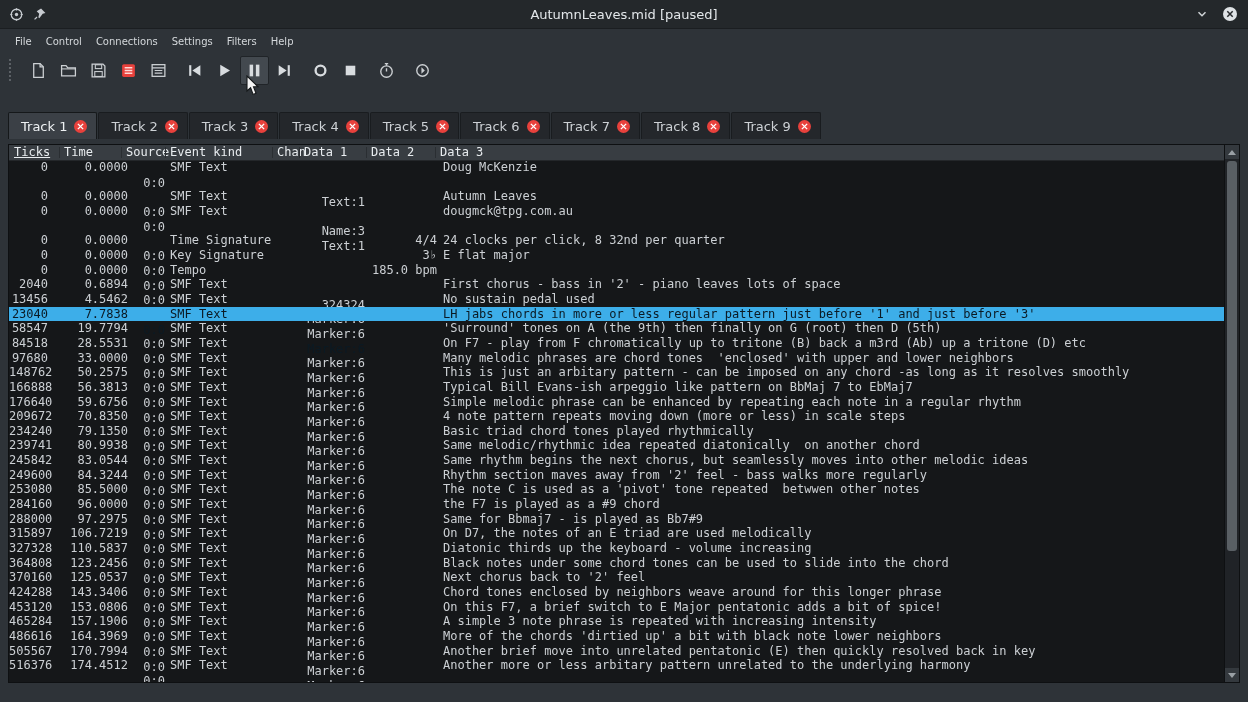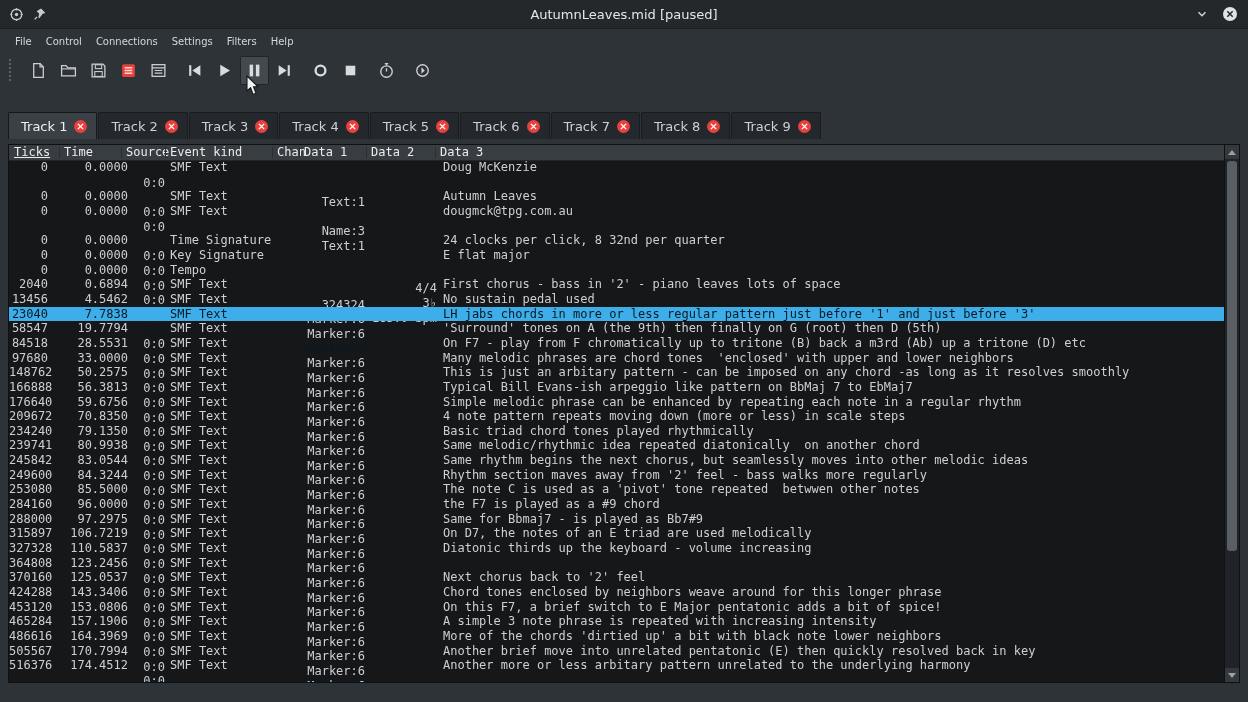--- a/index.html
+++ b/index.html
@@ -42,21 +42,21 @@
   .hsep{position:absolute;top:2px;bottom:2px;width:1px;background:#2a2e32;}
   .tbody{position:absolute;top:15px;left:0;right:14px;bottom:0;overflow:hidden;}
   .trow{position:relative;height:14.66px;white-space:pre;color:#ccd0d4;}
   .trow.selected{background:#3daee9;color:#0b1a24;}
   .cell{position:absolute;top:0;line-height:14.6px;font-size:12px;white-space:pre;}
   .c0{left:0;width:39px;text-align:right;}
   .c1{left:56px;width:63px;text-align:right;}
   .c2{left:106px;width:50px;text-align:right;margin-top:16px;}
   .c3{left:161px;width:102px;}
   .c5{left:267px;width:89px;text-align:right;margin-top:35px;}
-  .c6{left:360px;width:68px;text-align:right;margin-top:48px;}
+  .c6{left:360px;width:68px;text-align:right;}
   .c7{left:434px;right:0;}
   
   .scrollbar{position:absolute;top:0;right:0;bottom:0;width:14px;background:#202327;border-left:1px solid #0e1012;}
   .sb-btn{position:absolute;left:0;right:0;height:14px;background:#34393e;display:flex;align-items:center;justify-content:center;}
   .sb-btn.up{top:0;}
   .sb-btn.down{bottom:0;}
   .arrow-up{width:0;height:0;border-left:4px solid transparent;border-right:4px solid transparent;border-bottom:5px solid #9aa0a5;}
   .arrow-down{width:0;height:0;border-left:4px solid transparent;border-right:4px solid transparent;border-top:5px solid #9aa0a5;}
   .sb-thumb{position:absolute;left:2px;right:2px;top:16px;height:390px;background:#595f64;border-radius:3px;}
   
@@ -307,21 +307,21 @@
         <div class="trow"><span class="cell c0">209672</span><span class="cell c1">70.8350</span><span class="cell c2">0:0</span><span class="cell c3">SMF Text</span><span class="cell c5">Marker:6</span><span class="cell c7">4 note pattern repeats moving down (more or less) in scale steps</span></div>
         <div class="trow"><span class="cell c0">234240</span><span class="cell c1">79.1350</span><span class="cell c2">0:0</span><span class="cell c3">SMF Text</span><span class="cell c5">Marker:6</span><span class="cell c7">Basic triad chord tones played rhythmically</span></div>
         <div class="trow"><span class="cell c0">239741</span><span class="cell c1">80.9938</span><span class="cell c2">0:0</span><span class="cell c3">SMF Text</span><span class="cell c5">Marker:6</span><span class="cell c7">Same melodic/rhythmic idea repeated diatonically  on another chord</span></div>
         <div class="trow"><span class="cell c0">245842</span><span class="cell c1">83.0544</span><span class="cell c2">0:0</span><span class="cell c3">SMF Text</span><span class="cell c5">Marker:6</span><span class="cell c7">Same rhythm begins the next chorus, but seamlessly moves into other melodic ideas</span></div>
         <div class="trow"><span class="cell c0">249600</span><span class="cell c1">84.3244</span><span class="cell c2">0:0</span><span class="cell c3">SMF Text</span><span class="cell c5">Marker:6</span><span class="cell c7">Rhythm section maves away from '2' feel - bass walks more regularly</span></div>
         <div class="trow"><span class="cell c0">253080</span><span class="cell c1">85.5000</span><span class="cell c2">0:0</span><span class="cell c3">SMF Text</span><span class="cell c5">Marker:6</span><span class="cell c7">The note C is used as a 'pivot' tone repeated  betwwen other notes</span></div>
         <div class="trow"><span class="cell c0">284160</span><span class="cell c1">96.0000</span><span class="cell c2">0:0</span><span class="cell c3">SMF Text</span><span class="cell c5">Marker:6</span><span class="cell c7">the F7 is played as a #9 chord</span></div>
         <div class="trow"><span class="cell c0">288000</span><span class="cell c1">97.2975</span><span class="cell c2">0:0</span><span class="cell c3">SMF Text</span><span class="cell c5">Marker:6</span><span class="cell c7">Same for Bbmaj7 - is played as Bb7#9</span></div>
         <div class="trow"><span class="cell c0">315897</span><span class="cell c1">106.7219</span><span class="cell c2">0:0</span><span class="cell c3">SMF Text</span><span class="cell c5">Marker:6</span><span class="cell c7">On D7, the notes of an E triad are used melodically</span></div>
         <div class="trow"><span class="cell c0">327328</span><span class="cell c1">110.5837</span><span class="cell c2">0:0</span><span class="cell c3">SMF Text</span><span class="cell c5">Marker:6</span><span class="cell c7">Diatonic thirds up the keyboard - volume increasing</span></div>
-        <div class="trow"><span class="cell c0">364808</span><span class="cell c1">123.2456</span><span class="cell c2">0:0</span><span class="cell c3">SMF Text</span><span class="cell c5">Marker:6</span></div>
+        <div class="trow"><span class="cell c0">364808</span><span class="cell c1">123.2456</span><span class="cell c2">0:0</span><span class="cell c3">SMF Text</span><span class="cell c5">Marker:6</span><span class="cell c7">Black notes under some chord tones can be used to slide into the chord</span></div>
         <div class="trow"><span class="cell c0">370160</span><span class="cell c1">125.0537</span><span class="cell c2">0:0</span><span class="cell c3">SMF Text</span><span class="cell c5">Marker:6</span><span class="cell c7">Next chorus back to '2' feel</span></div>
         <div class="trow"><span class="cell c0">424288</span><span class="cell c1">143.3406</span><span class="cell c2">0:0</span><span class="cell c3">SMF Text</span><span class="cell c5">Marker:6</span><span class="cell c7">Chord tones enclosed by neighbors weave around for this longer phrase</span></div>
         <div class="trow"><span class="cell c0">453120</span><span class="cell c1">153.0806</span><span class="cell c2">0:0</span><span class="cell c3">SMF Text</span><span class="cell c5">Marker:6</span><span class="cell c7">On this F7, a brief switch to E Major pentatonic adds a bit of spice!</span></div>
         <div class="trow"><span class="cell c0">465284</span><span class="cell c1">157.1906</span><span class="cell c2">0:0</span><span class="cell c3">SMF Text</span><span class="cell c5">Marker:6</span><span class="cell c7">A simple 3 note phrase is repeated with increasing intensity</span></div>
         <div class="trow"><span class="cell c0">486616</span><span class="cell c1">164.3969</span><span class="cell c2">0:0</span><span class="cell c3">SMF Text</span><span class="cell c5">Marker:6</span><span class="cell c7">More of the chords 'dirtied up' a bit with black note lower neighbors</span></div>
         <div class="trow"><span class="cell c0">505567</span><span class="cell c1">170.7994</span><span class="cell c2">0:0</span><span class="cell c3">SMF Text</span><span class="cell c5">Marker:6</span><span class="cell c7">Another brief move into unrelated pentatonic (E) then quickly resolved back in key</span></div>
         <div class="trow"><span class="cell c0">516376</span><span class="cell c1">174.4512</span><span class="cell c2">0:0</span><span class="cell c3">SMF Text</span><span class="cell c5">Marker:6</span><span class="cell c7">Another more or less arbitary pattern unrelated to the underlying harmony</span></div>
       </div>
     <div class="scrollbar">
       <div class="sb-btn up">

